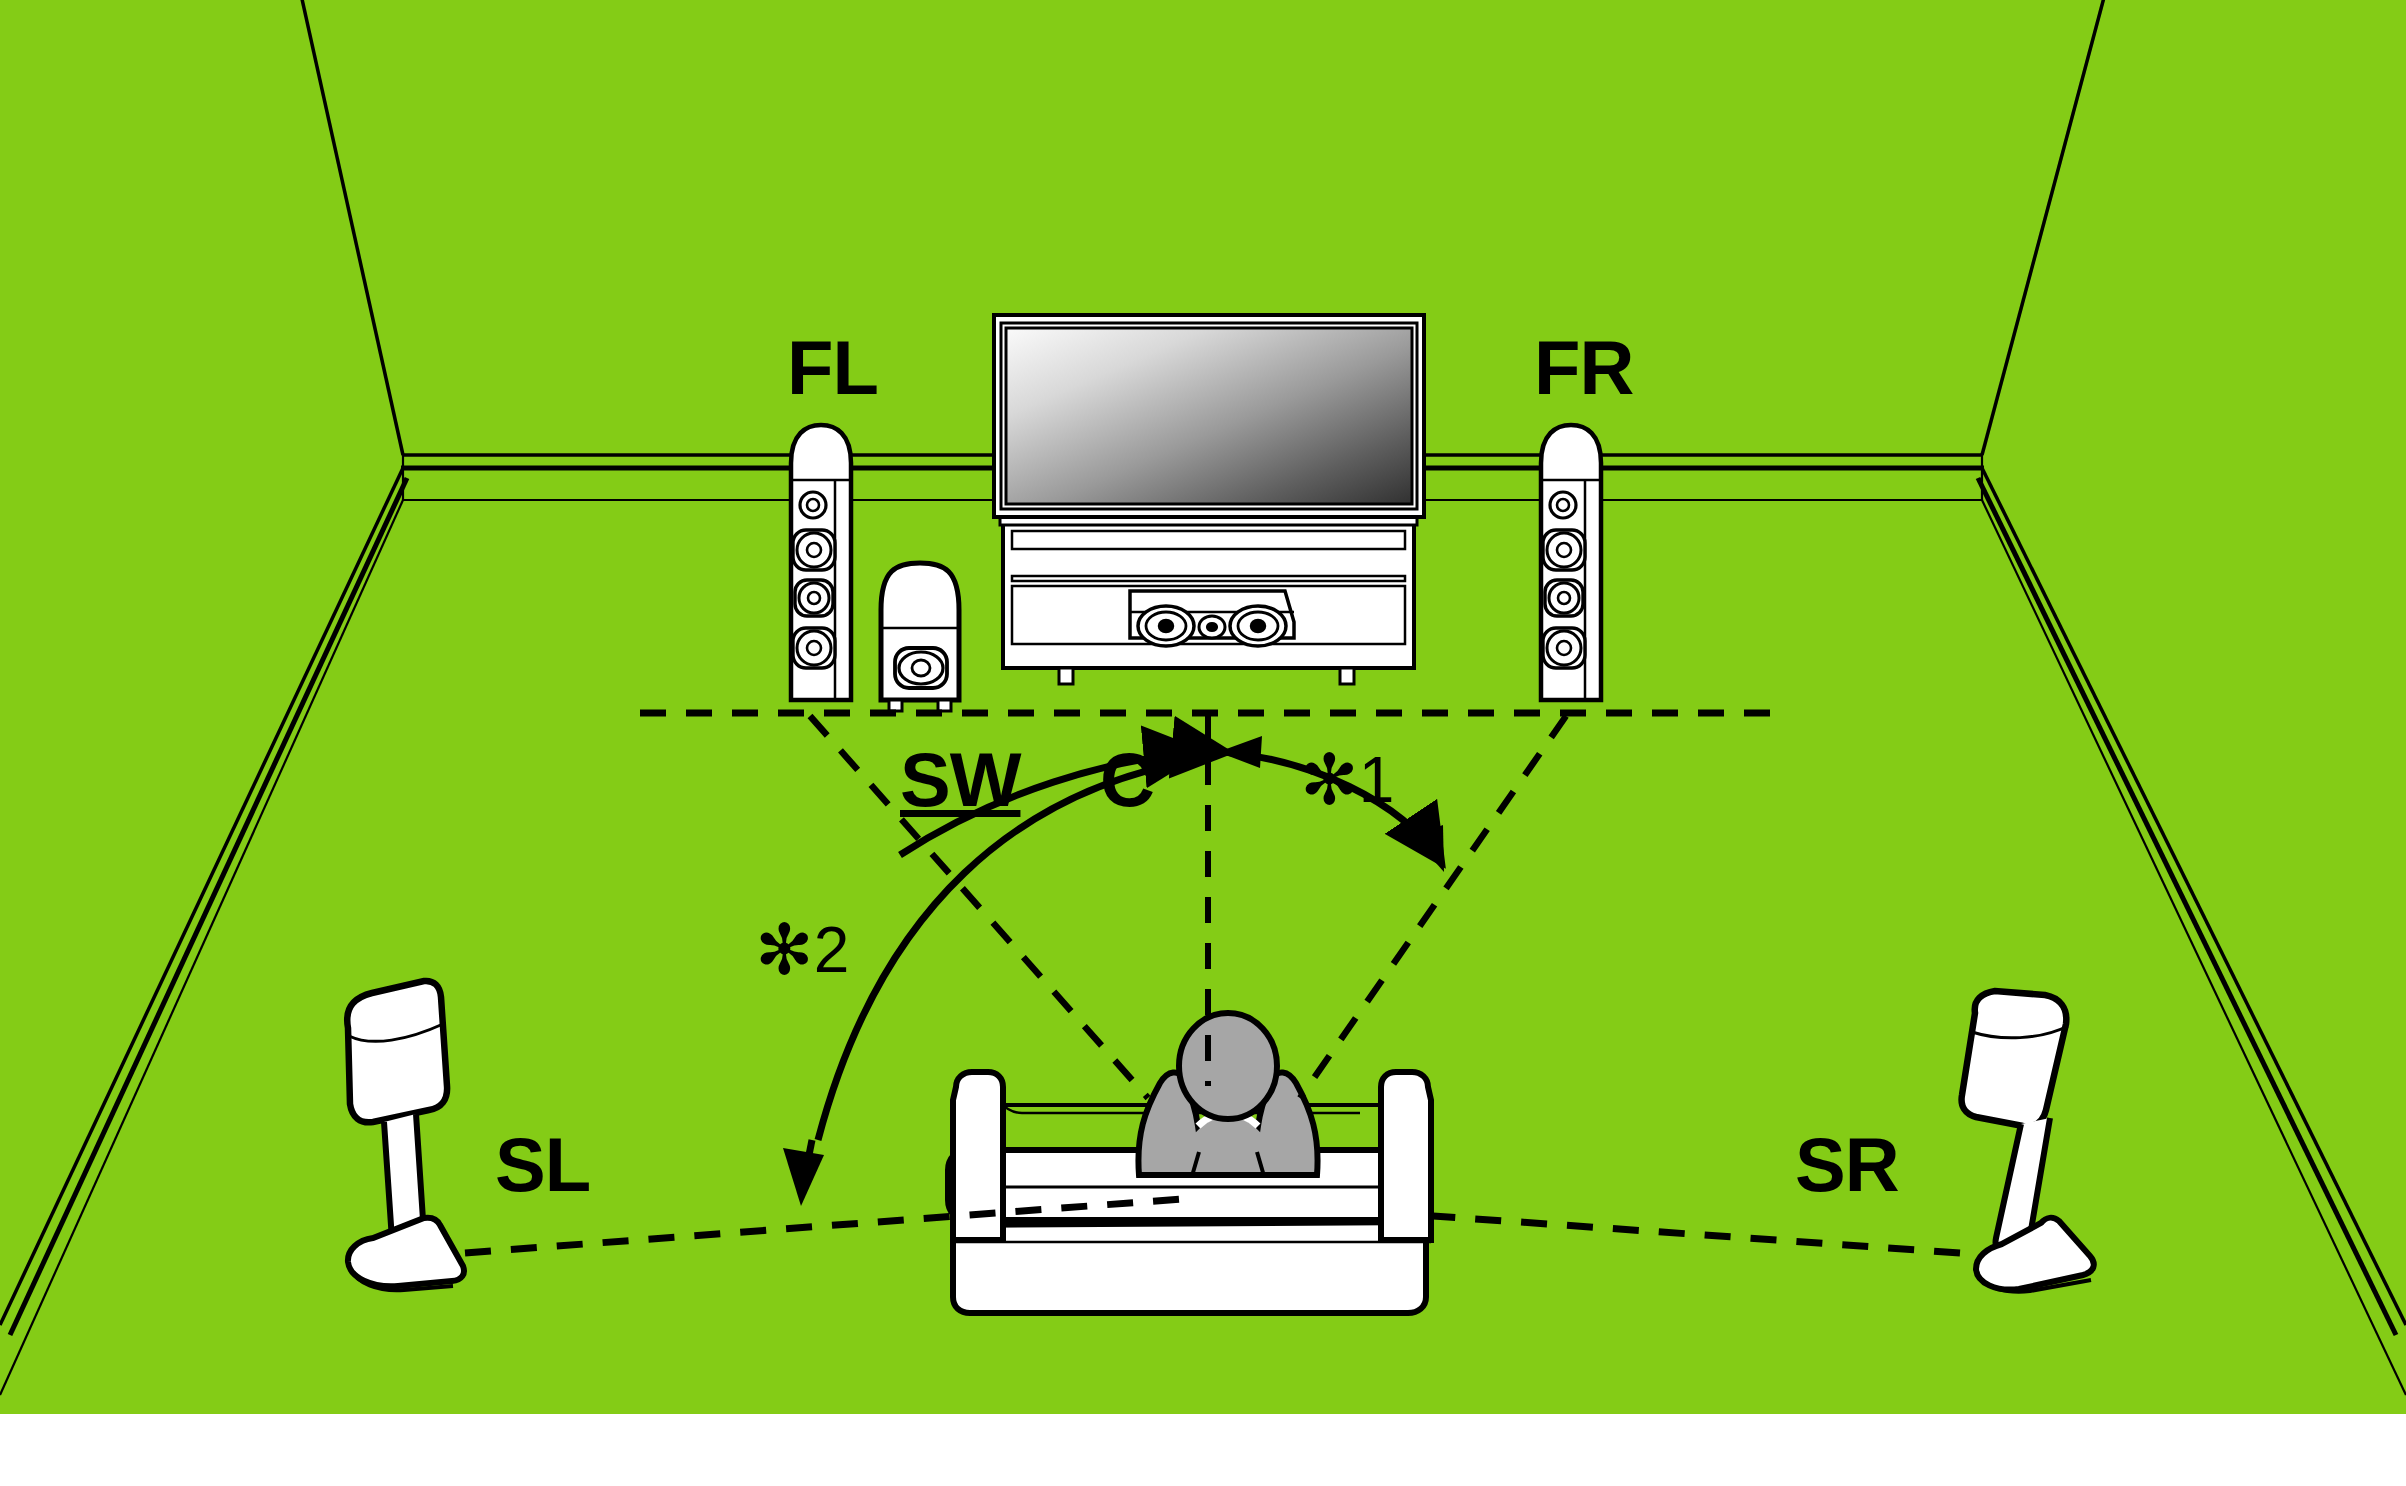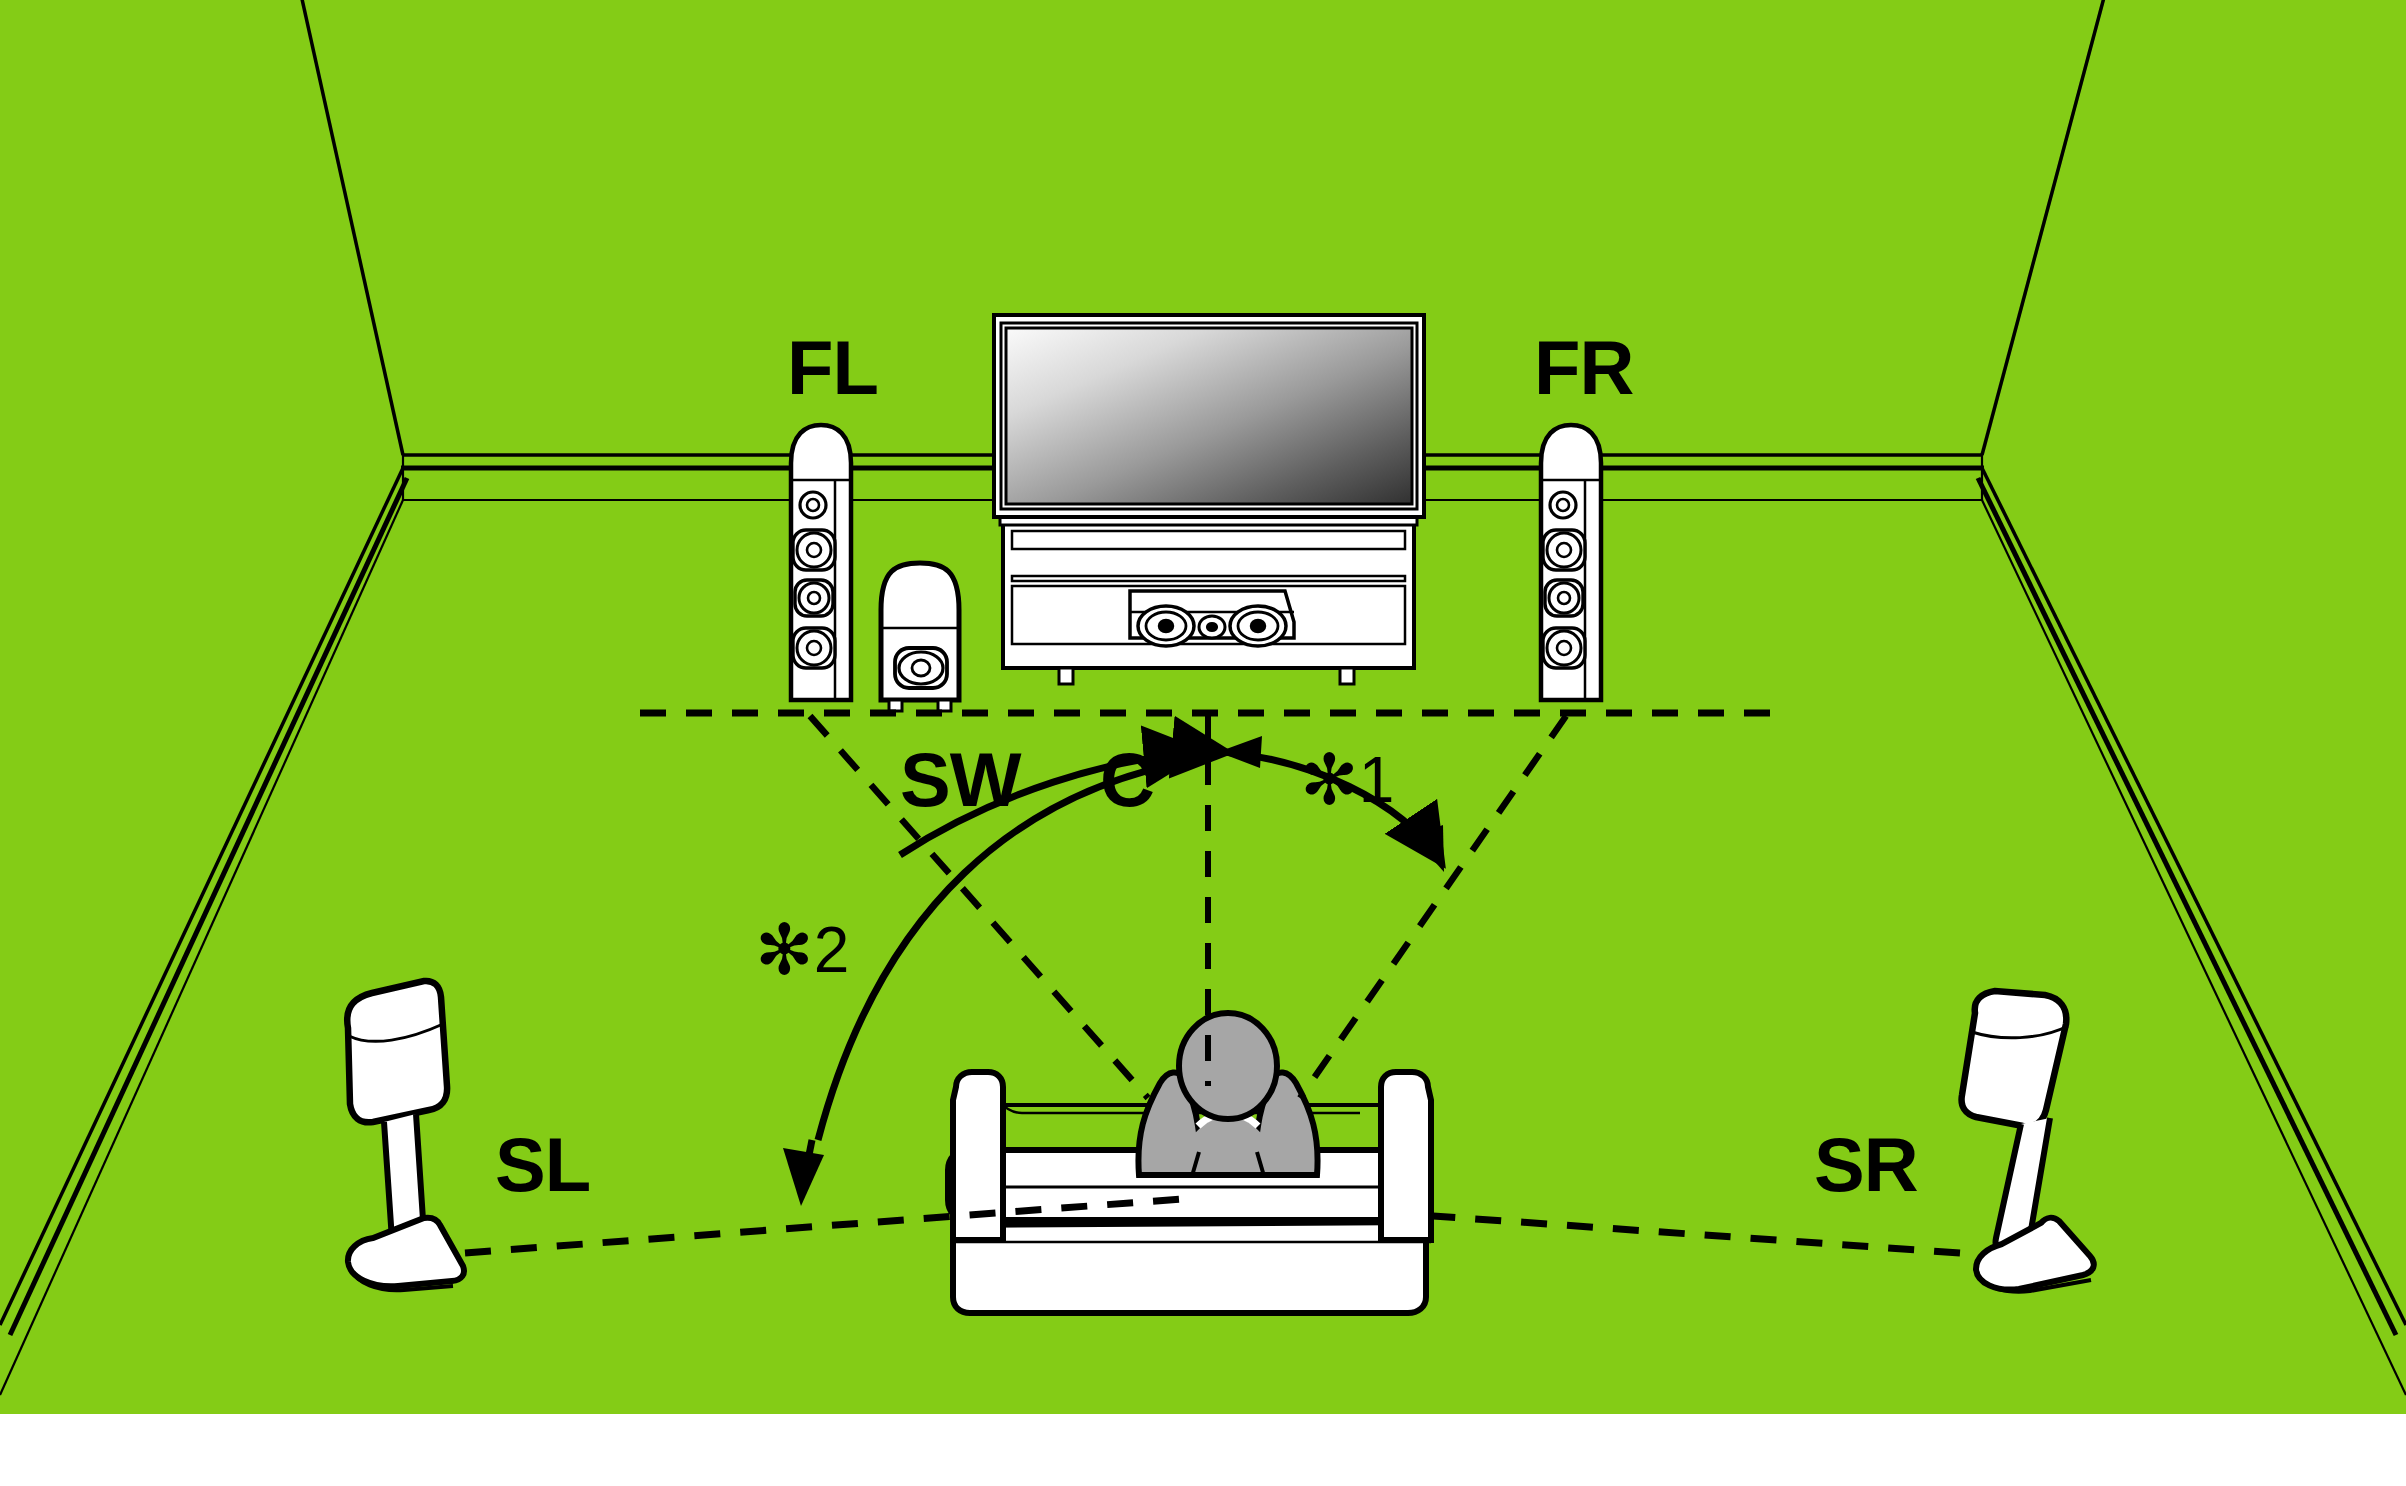--- a/index.html
+++ b/index.html
@@ -250,24 +250,24 @@
       <path d="M1196,760 C1020,790 880,905 818,1140"></path>
     </g>
     <g fill="#000">
       <path d="M801,1206 L783,1148 L824,1155 Z"></path>
     </g>
     <line x1="812" y1="1140" x2="805" y2="1175" stroke="#000" stroke-width="7"></line>
   </svg>
 
   <div class="lbl lbl-big" style="left:787px;  top:330px;">FL</div>
   <div class="lbl lbl-big" style="left:1525px; top:330px;margin-left:9px;">FR</div>
-  <div class="lbl lbl-big" style="left:900px;  top:742px;">SW</div>
+  <div class="lbl lbl-big" style="left:900px;  top:742px;text-decoration:underline;">SW</div>
   <div class="lbl lbl-big" style="left:1100px; top:742px;">C</div>
   <div class="lbl lbl-big" style="left:495px;  top:1127px;">SL</div>
-  <div class="lbl lbl-big" style="left:1795px; top:1127px;margin-left:19px;">SR</div>
+  <div class="lbl lbl-big" style="left:1795px; top:1127px;">SR</div>
 
   <div class="ast" style="left:1300px; top:745px;">
     <span class="star">✻</span><span>1</span>
   </div>
   <div class="ast" style="left:755px; top:915px;">
     <span class="star">✻</span><span>2</span>
   </div>
 
 </div>
 

